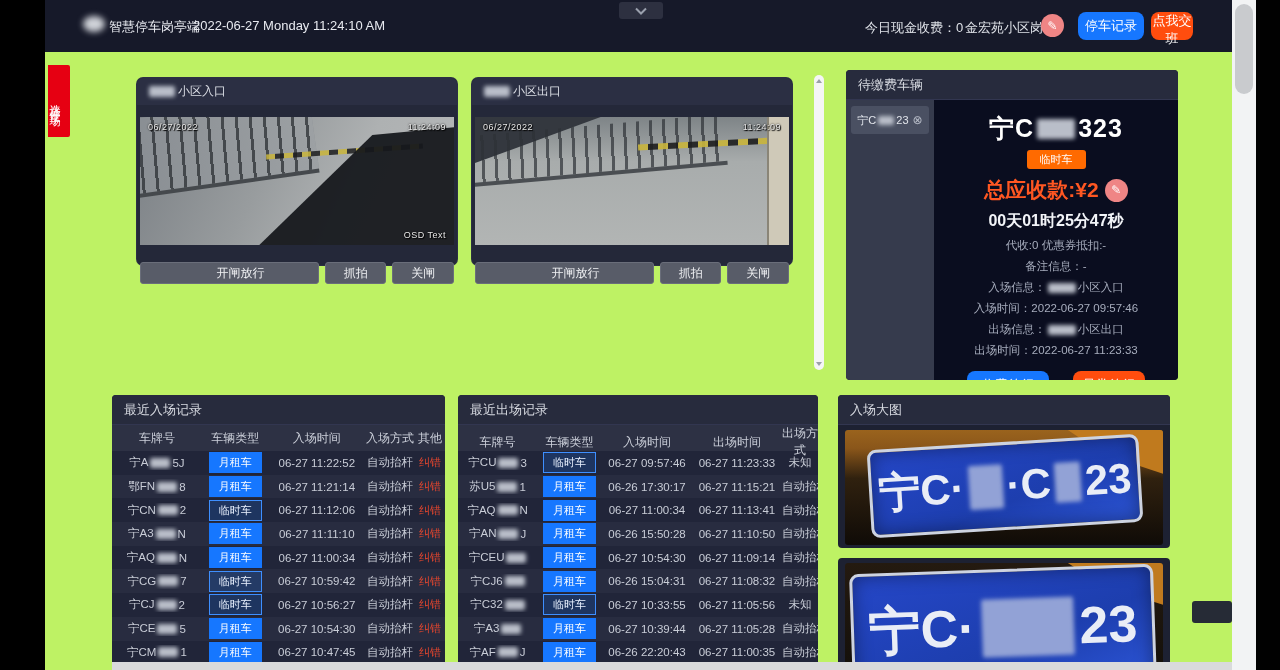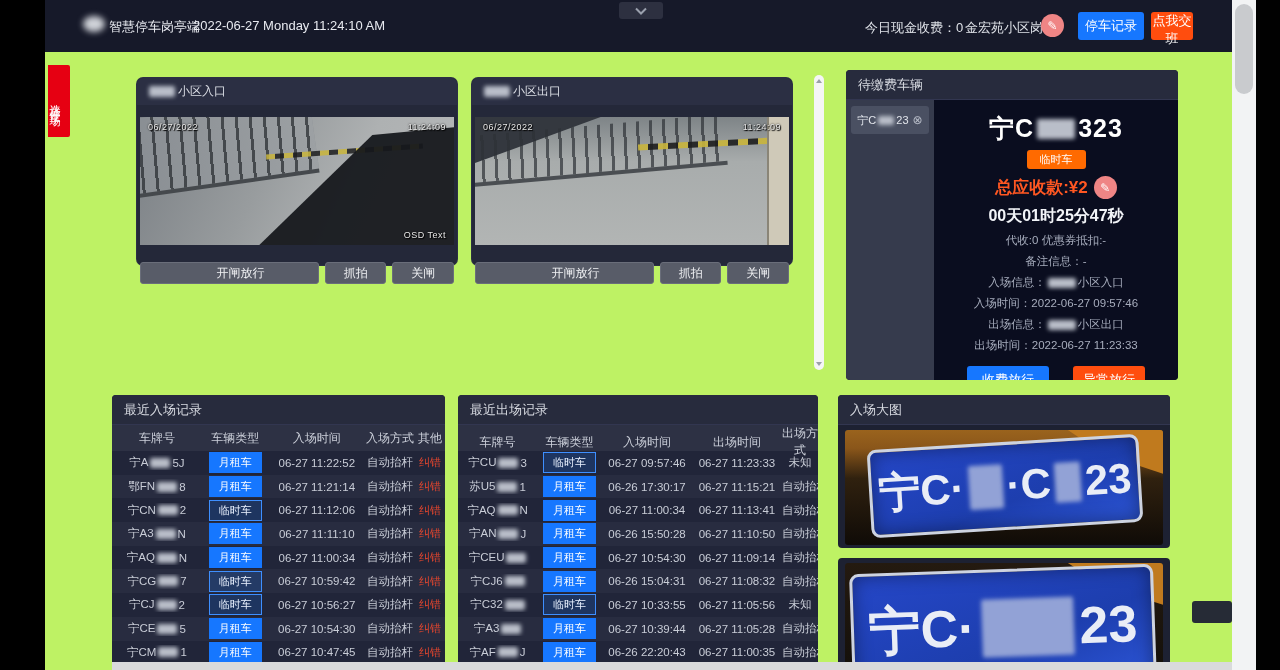--- a/index.html
+++ b/index.html
@@ -17,21 +17,21 @@
   .app-title { position:absolute; left:64px; top:18px; color:#e8eaf0; font-size:13px; }
   .top-date { position:absolute; left:148px; top:18px; color:#e8eaf0; font-size:13px; }
   .collapse-btn { position:absolute; left:574px; top:2px; width:44px; height:17px; background:#2d3040; border-radius:3px;
     display:flex; align-items:center; justify-content:center; cursor:pointer; }
   .collapse-btn svg { width:12px; height:8px; stroke:#9aa0ad; stroke-width:2; fill:none; }
   .cash-today { position:absolute; left:820px; top:19px; color:#dfe2e8; font-size:13px; }
   .station-name { position:absolute; left:920px; top:19px; color:#dfe2e8; font-size:13px; }
   .edit-badge-top { position:absolute; left:996px; top:14px; }
   .edit-badge { width:23px; height:23px; border-radius:50%; background:#ef8585; color:#fff; font-size:12px;
     display:flex; align-items:center; justify-content:center; }
-  .btn { border:none; border-radius:3px; color:#fff; font-size:13px; cursor:pointer;
+  .btn { border:none; border-radius:8px; color:#fff; font-size:13px; cursor:pointer;
     font-family:"Liberation Sans","DejaVu Sans",sans-serif; }
   .btn-records { position:absolute; left:1033px; top:12px; width:66px; height:28px; background:#1677ff; }
   .btn-shift { position:absolute; left:1106px; top:12px; width:42px; height:28px; background:#ff4d0e; }
 
   
   .lot-tab { position:absolute; left:3px; top:65px; width:22px; height:72px; background:#e60012; color:#fff;
     font-size:11px; line-height:14px; text-align:center; padding-top:2px; writing-mode:vertical-lr;
     letter-spacing:3px; cursor:pointer; border-radius:0 2px 2px 0; }
 
   
@@ -80,21 +80,21 @@
     background:#272b3d; border-bottom:1px solid #323650; }
   .pending-body { display:flex; height:280px; }
   .pending-list { width:88px; background:#363b4d; padding:6px 5px; }
   .pending-item { height:28px; background:#4a5062; border-radius:3px; color:#e3e6ec; font-size:11px;
     display:flex; align-items:center; justify-content:center; gap:2px; cursor:pointer; }
   .pending-item .close-x { color:#b9bec9; font-size:12px; margin-left:2px; cursor:pointer; }
   .pending-main { flex:1; background:#0a0d1f; display:flex; flex-direction:column; align-items:center; padding-top:12px; }
   .big-plate { color:#fff; font-size:25px; font-weight:bold; letter-spacing:1px; display:flex; align-items:center; gap:3px; }
   .type-chip { margin-top:5px; background:#ff6a00; color:#fff; font-size:11px; padding:2px 13px; border-radius:3px; }
   .amount-row { margin-top:7px; display:flex; align-items:center; gap:6px; }
-  .amount-text { color:#ff5722; font-size:17px; font-weight:bold; }
+  .amount-text { color:#ff5722; font-size:21px; font-weight:bold; }
   .duration { margin-top:7px; color:#f2f4f8; font-size:16px; font-weight:bold; }
   .meta-line { margin-top:6px; color:#a7adbd; font-size:11.5px; display:flex; align-items:center; gap:2px; }
   .pending-btns { margin-top:13px; display:flex; gap:24px;justify-content:center; }
   .btn-charge { width:82px; height:27px; background:#1677ff; }
   .btn-abnormal { width:72px; height:27px; background:#ff4d0e; }
 
   
   .table-panel { position:absolute; top:395px; background:#20243a; border-radius:4px; overflow:hidden; }
   .tp-entry { left:67px; width:333px; height:275px; }
   .tp-exit  { left:413px; width:360px; height:275px; }

